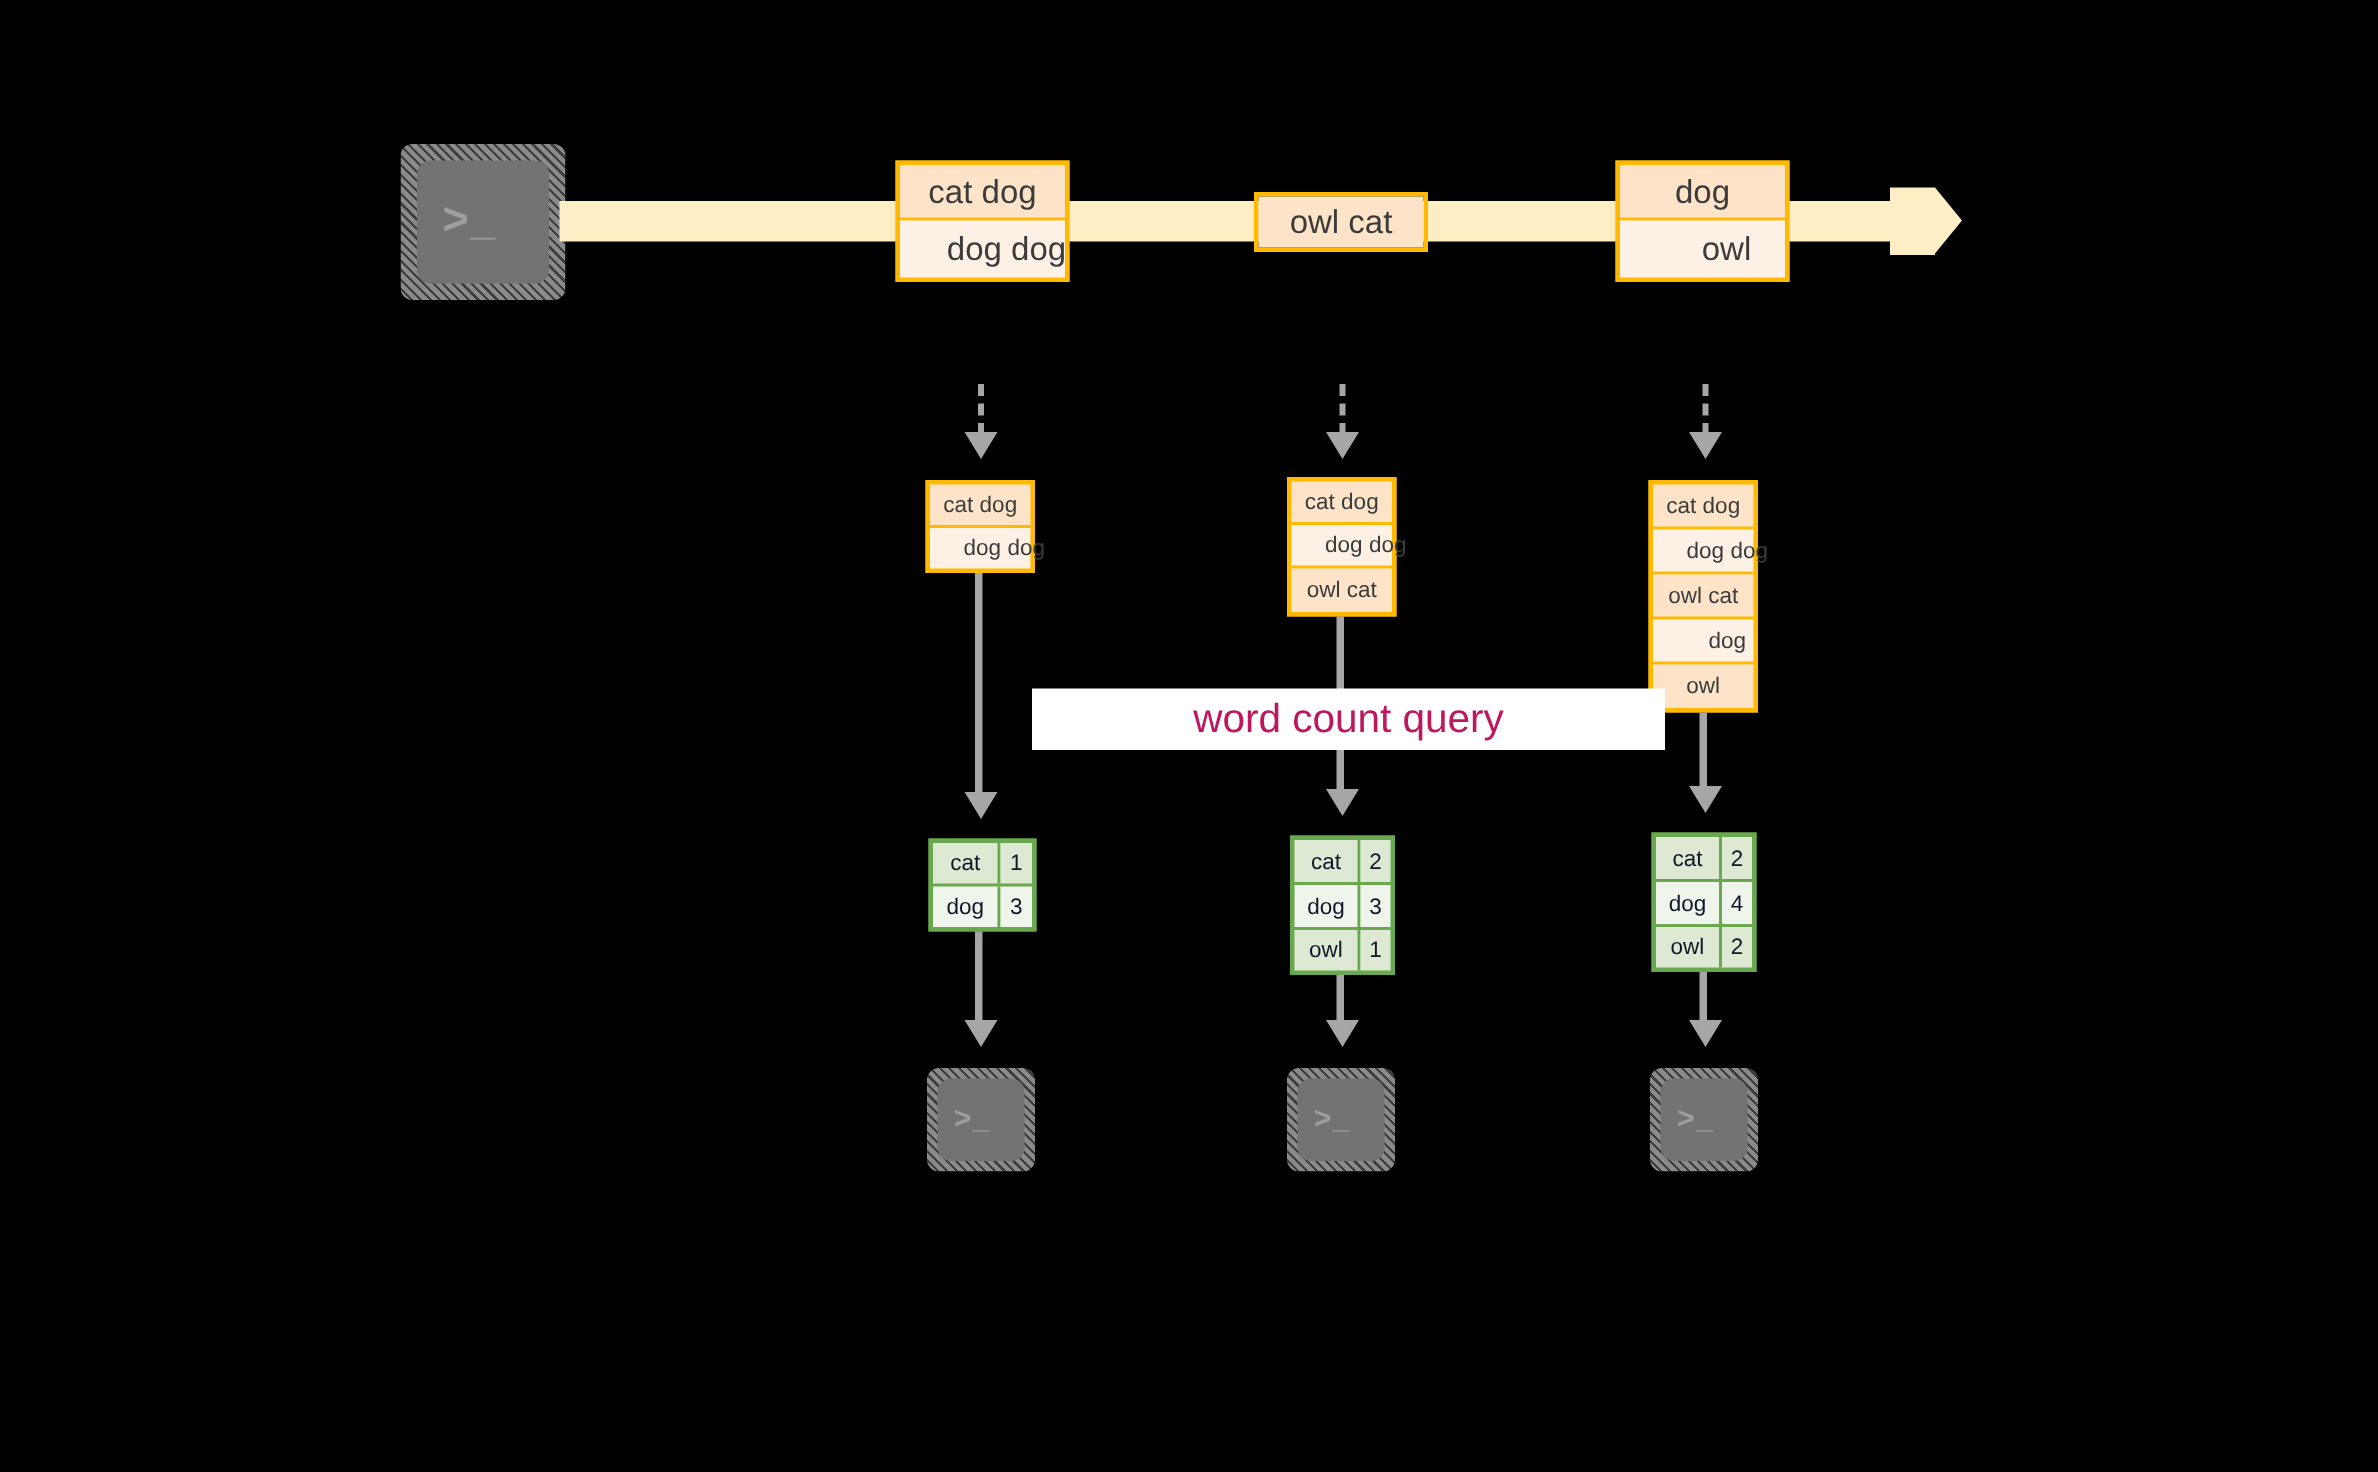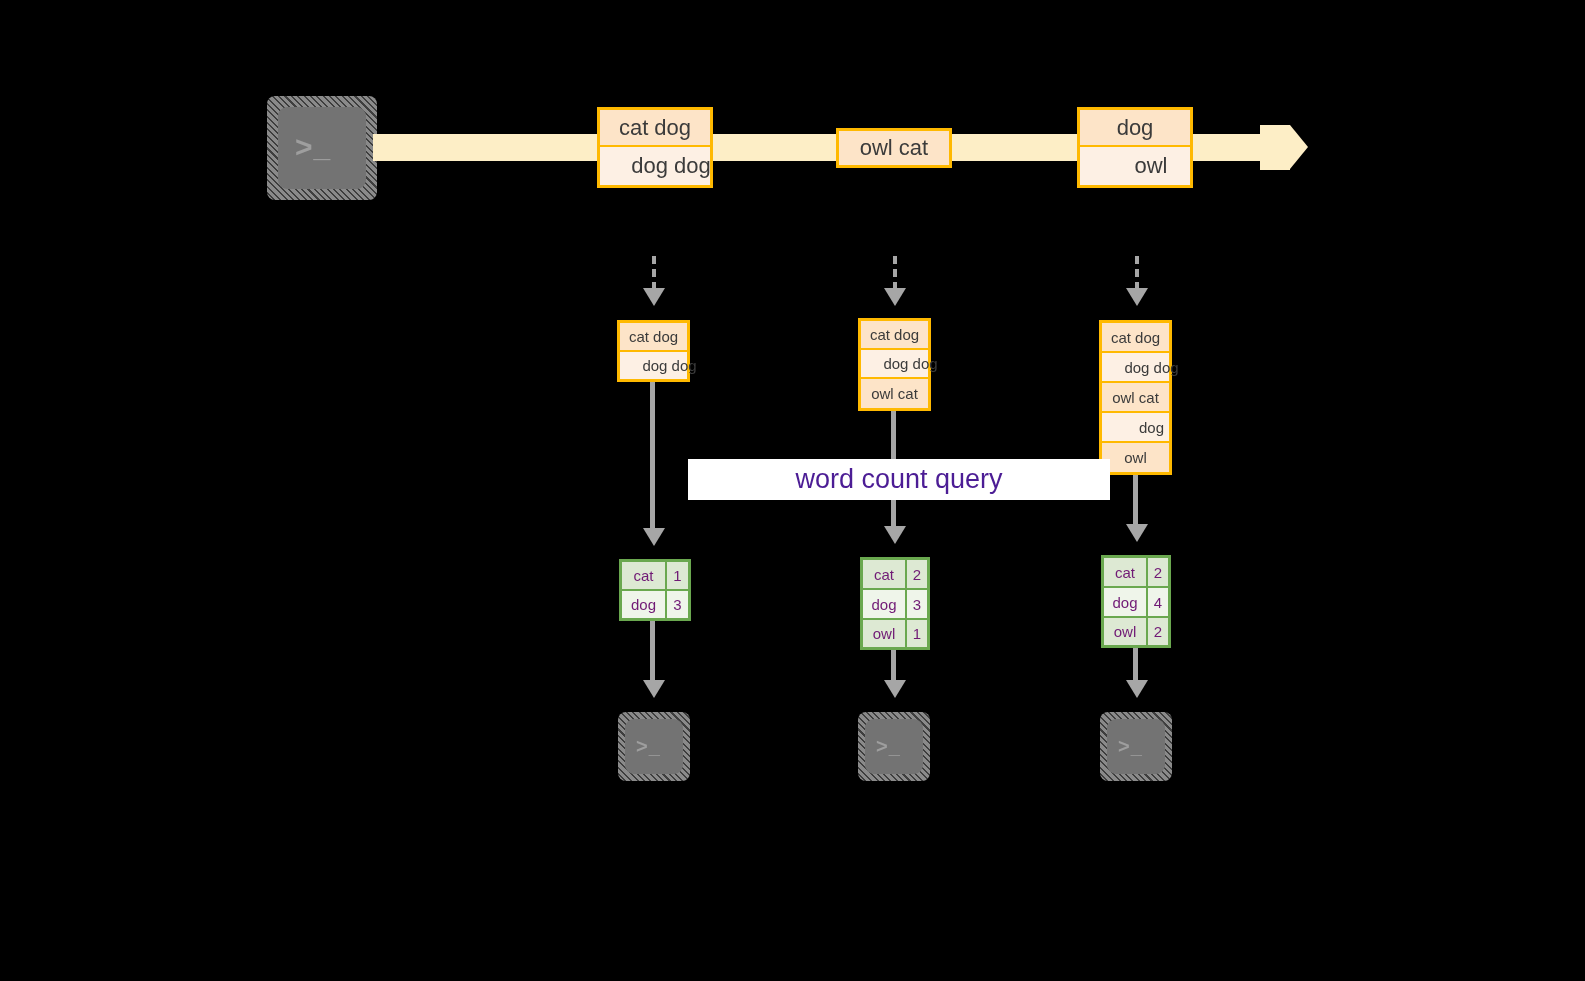--- a/index.html
+++ b/index.html
@@ -96,21 +96,21 @@
     display: flex;
     border-bottom: 2px solid #6aa84f;
     box-sizing: border-box;
   }
   .resrow:last-child { border-bottom: none; }
   .rescell {
     box-sizing: border-box;
     display: flex;
     align-items: center;
     justify-content: center;
-    color: #701a75;
+    color: #0f172a;
     background: #dde9d3;
     white-space: nowrap;
   }
   .rescell.word { border-right: 2px solid #6aa84f; }
   .resrow.alt .rescell { background: #eff5ea; }
 
   
   .vline {
     position: absolute;
     background: #a6a6a6;
@@ -129,21 +129,21 @@
     border-top: 18px solid #a6a6a6;
   }
 
   
   .querylabel {
     position: absolute;
     background: #ffffff;
     display: flex;
     align-items: center;
     justify-content: center;
-    color: #4c1d95;
+    color: #be185d;
     white-space: nowrap;
   }
 </style>
 </head>
 <body>
 
 <div id="stage">
 
   <div class="terminal" style="left:267px; top:96px; width:110px; height:104px;">
     <div class="hatch"></div>

